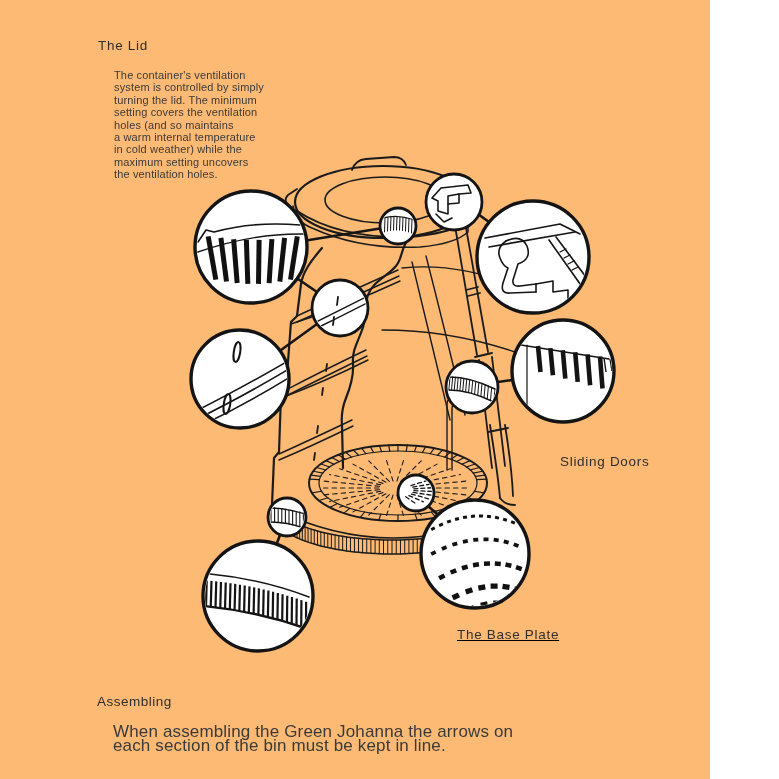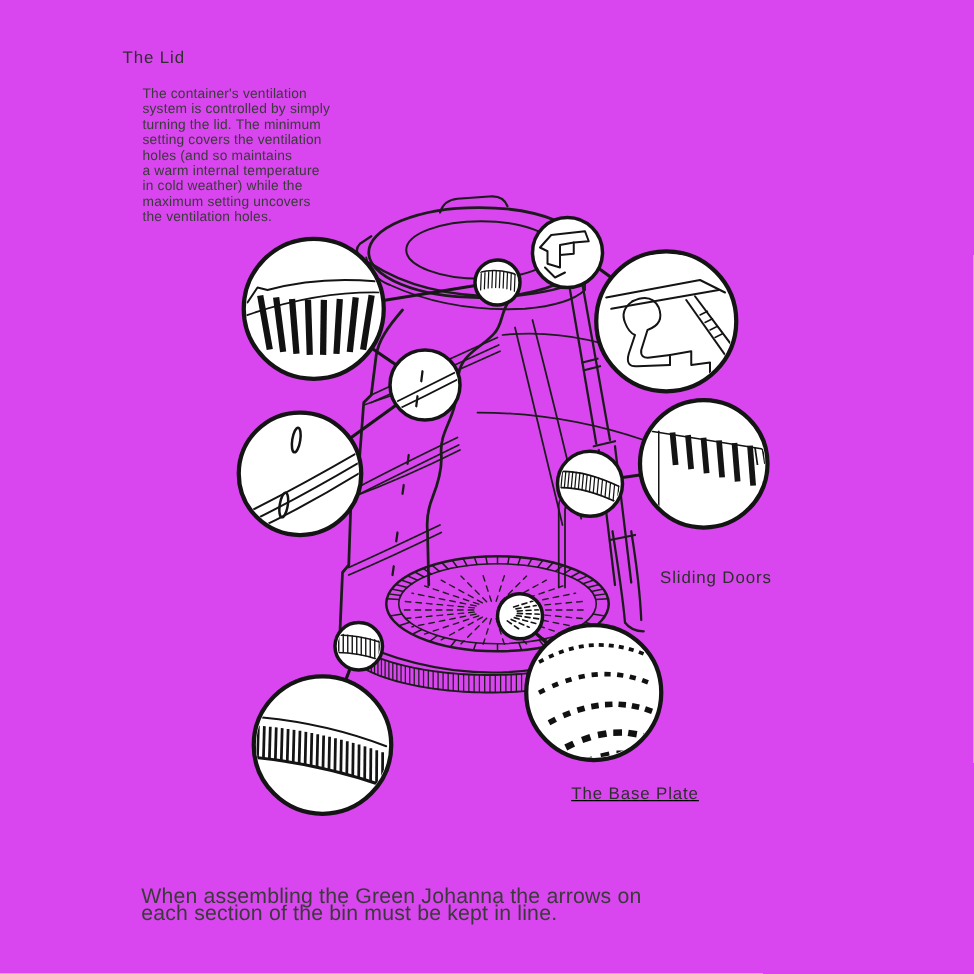--- a/index.html
+++ b/index.html
@@ -1,33 +1,33 @@
 <!DOCTYPE html>
 <html><head>
 <meta charset="utf-8">
 <style>
   html,body{margin:0;padding:0;background:#fff;}
   .canvas{
-    position:relative;width:779px;height:779px;background:#d946ef;
+    position:relative;width:710px;height:779px;background:#fdba74;
     font-family:"Liberation Sans",sans-serif;overflow:hidden;
   }
   .callout{position:absolute;}
   .callout h3{
     margin:0 0 5px 0;font-size:13.5px;font-weight:normal;
     letter-spacing:.7px;color:#2e2e2e;
   }
   .callout p{
     margin:16px;font-size:11px;line-height:12.4px;letter-spacing:.15px;
     color:#3a3a3a;white-space:pre-line;
   }
   .callout.assembling h3{letter-spacing:.5px;margin-bottom:3px;}
   .callout.assembling p{font-size:17px;line-height:13.6px;}
   #lid-callout{left:98px;top:38px;}
   #cone-callout{left:458px;top:40px;}
-  #sliding-callout{left:528px;top:454px;}
+  #sliding-callout{left:560px;top:454px;}
   #baseplate-callout{left:457px;top:627px;text-decoration:underline;}
   #assembling-callout{left:97px;top:694px;}
   svg#diagram{position:absolute;left:0;top:0;}
 </style>
 </head>
 <body>
 
 <div class="canvas">
 
   <svg id="diagram" width="779" height="779" viewBox="0 0 779 779">
@@ -547,17 +547,18 @@
 
   <div class="callout" id="sliding-callout">
     <h3>Sliding Doors</h3>
   </div>
 
   <div class="callout" id="baseplate-callout">
     <h3>The Base Plate</h3>
   </div>
 
   <div class="callout assembling" id="assembling-callout">
+    <h3>Assembling</h3>
     <p>When assembling the Green Johanna the arrows on
 each section of the bin must be kept in line.</p>
   </div>
 
 </div>
 
 </body></html>

